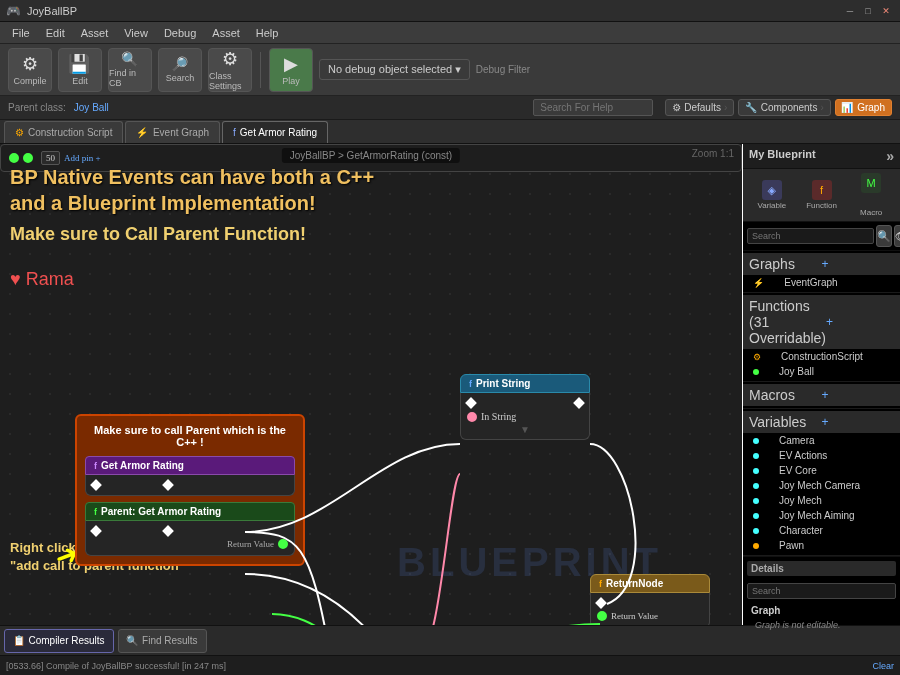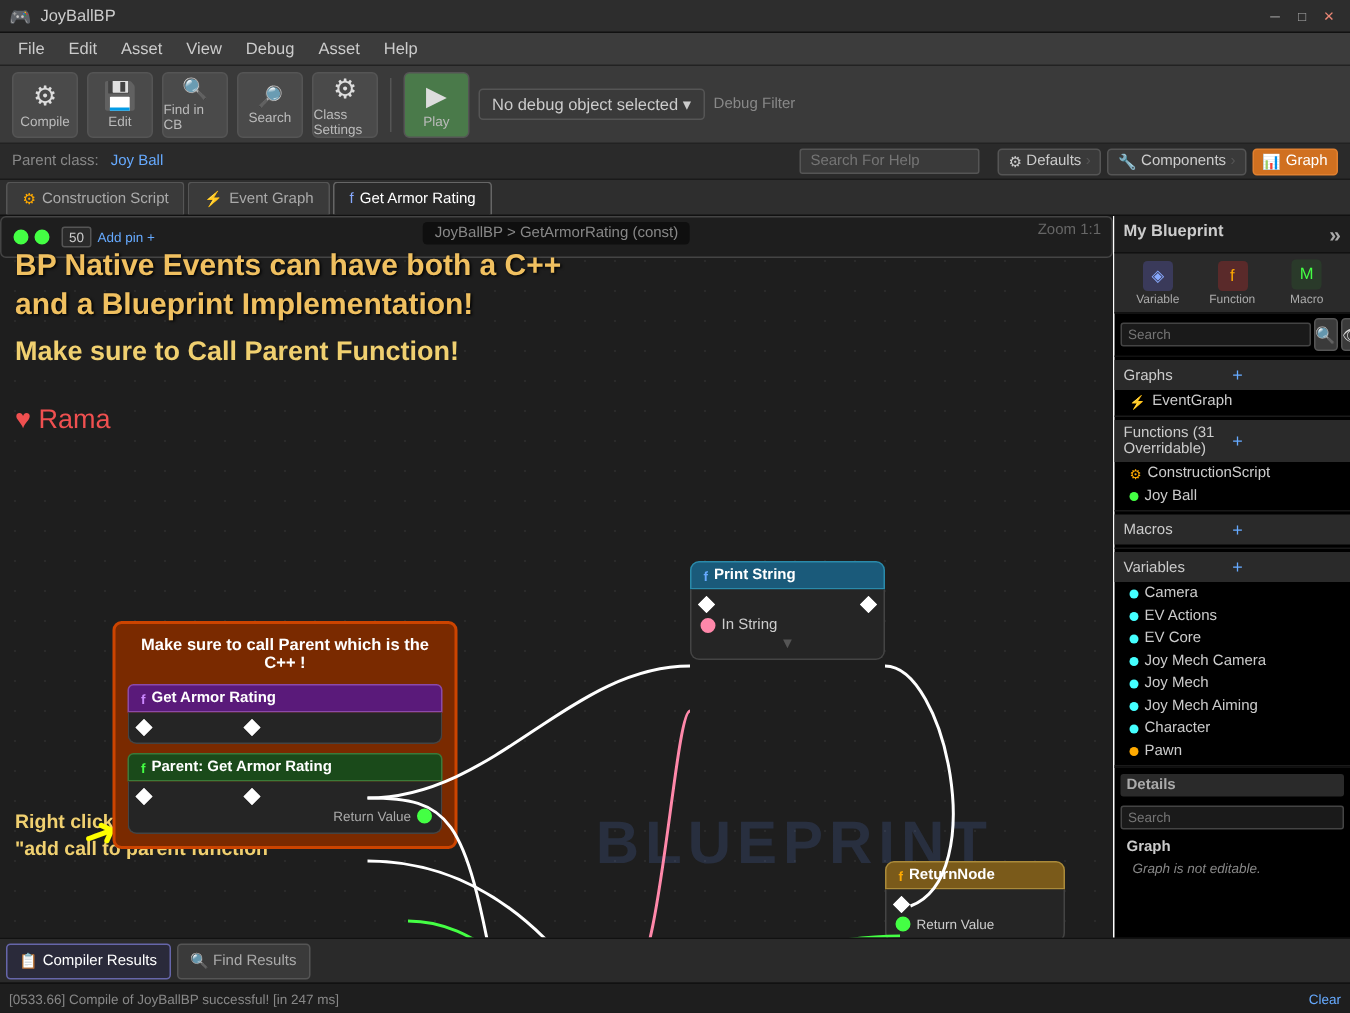--- a/index.html
+++ b/index.html
@@ -52,21 +52,21 @@
     .main-text p { font-size: 18px; font-weight: bold; color: #f0d070; margin-top: 8px; }
     .main-text .author { font-size: 18px; color: #f05050; margin-top: 24px; }
     .bottom-text { bottom: 50px; left: 10px; }
     .bottom-text p { font-size: 13px; color: #f0d070; font-weight: bold; line-height: 1.4; }
     .blueprint-watermark { position: absolute; bottom: 40px; right: 80px; font-size: 40px; font-weight: bold; color: rgba(100,150,255,0.15); letter-spacing: 4px; }
 
     
     .bp-node { position: absolute; border-radius: 6px; font-size: 10px; min-width: 120px; }
     .bp-node-header { padding: 3px 8px; border-radius: 6px 6px 0 0; font-size: 10px; font-weight: bold; display: flex; align-items: center; gap: 4px; }
     .bp-node-body { background: #252525; border-radius: 0 0 6px 6px; padding: 4px 6px; border: 1px solid #444; border-top: none; }
-    .bp-pin { display: flex; align-items: center; gap: 4px; padding: 2px 0; font-size: 9px; color: #ccc; }
+    .bp-pin { display: flex; align-items: center; gap: 4px; padding: 2px 0; font-size: 9px; color: #ccc; font-family: Liberation Serif, serif; }
     .bp-pin .dot { width: 10px; height: 10px; border-radius: 50%; border: 2px solid #ccc; }
     .bp-pin .dot.exec { border-radius: 0; transform: rotate(45deg); width: 8px; height: 8px; }
     .bp-pin .dot.white { border-color: #fff; background: #fff; }
     .bp-pin .dot.green { border-color: #4f4; background: #4f4; }
     .bp-pin .dot.pink { border-color: #f8a; background: #f8a; }
 
     
     #node-print { top: 230px; left: 460px; }
     #node-print .bp-node-header { background: #1a5a7a; border: 1px solid #2a8aaa; }
 
@@ -84,25 +84,25 @@
     
     #connections { position: absolute; top: 0; left: 0; width: 100%; height: 100%; pointer-events: none; }
 
     
     #rightpanel { width: 158px; background: #000000; border-left: 1px solid #ffffff; display: flex; flex-direction: column; }
     .rp-tool-btn { width: 22px; height: 22px; background: #3a3a3a; border: 1px solid #555; border-radius: 3px; display: flex; align-items: center; justify-content: center; font-size: 11px; color: #ddd; cursor: pointer; }
     .rp-search { flex: 1; background: #1a1a1a; border: 1px solid #444; color: #ccc; font-size: 9px; padding: 2px 4px; border-radius: 2px; }
 
     .rp-section { padding: 2px 0; border-bottom: 1px solid #1a1a1a; }
     .rp-section-header { display: flex; align-items: center; padding: 3px 6px; background: #2a2a2a; cursor: pointer; }
-    .rp-section-header span { font-size: 10px; color: #ccc; flex: 1; }
+    .rp-section-header span { font-size: 14px; color: #ccc; flex: 1; }
     .rp-section-header .add-btn { color: #6af; font-size: 12px; cursor: pointer; }
     .rp-item { display: flex; align-items: center; padding: 2px 10px; gap: 4px; cursor: pointer; }
     .rp-item .icon { font-size: 9px; color: #fa0; }
-    .rp-item .label { font-size: 10px; color: #ccc; }
+    .rp-item .label { font-size: 10px; color: #ccc; margin-left: 16px; }
     .rp-item .dot { width: 6px; height: 6px; border-radius: 50%; }
     .rp-item .dot.green { background: #4f4; }
     .rp-item .dot.teal { background: #4ff; }
     .rp-item .dot.orange { background: #fa0; }
 
     
     #details-panel { border-top: 1px solid #111; padding: 4px; }
     #details-panel .header { font-size: 10px; color: #aaa; font-weight: bold; padding: 2px 4px; background: #2a2a2a; border-radius: 2px; margin-bottom: 4px; }
     #details-panel .search { width: 100%; background: #1a1a1a; border: 1px solid #444; color: #ccc; font-size: 9px; padding: 2px 4px; border-radius: 2px; margin-bottom: 4px; }
     #details-panel .graph-section .title { font-size: 10px; color: #ccc; font-weight: bold; padding: 2px 4px; }
@@ -342,21 +342,21 @@
       <div style="display:flex;flex-direction:column;align-items:center;flex:1;cursor:pointer;">
         <div style="width:20px;height:20px;background:#3a3a5a;border-radius:3px;display:flex;align-items:center;justify-content:center;font-size:11px;color:#8af;">◈</div>
         <span style="font-size:8px;color:#aaa;margin-top:1px;">Variable</span>
       </div>
       <div style="display:flex;flex-direction:column;align-items:center;flex:1;cursor:pointer;">
         <div style="width:20px;height:20px;background:#5a2a2a;border-radius:3px;display:flex;align-items:center;justify-content:center;font-size:11px;color:#fa0;">f</div>
         <span style="font-size:8px;color:#aaa;margin-top:1px;">Function</span>
       </div>
       <div style="display:flex;flex-direction:column;align-items:center;flex:1;cursor:pointer;">
         <div style="width:20px;height:20px;background:#2a3a2a;border-radius:3px;display:flex;align-items:center;justify-content:center;font-size:11px;color:#4f4;">M</div>
-        <span style="font-size:8px;color:#aaa;margin-top:2px;">Macro</span>
+        <span style="font-size:8px;color:#aaa;margin-top:15px;">Macro</span>
       </div>
     </div>
 
     <div style="padding:3px 4px;border-bottom:1px solid #111;display:flex;align-items:center;gap:2px;">
       <input class="rp-search" placeholder="Search" style="">
       <div class="rp-tool-btn">🔍</div>
       <div class="rp-tool-btn">👁</div>
     </div>
 
     <div class="rp-section">

